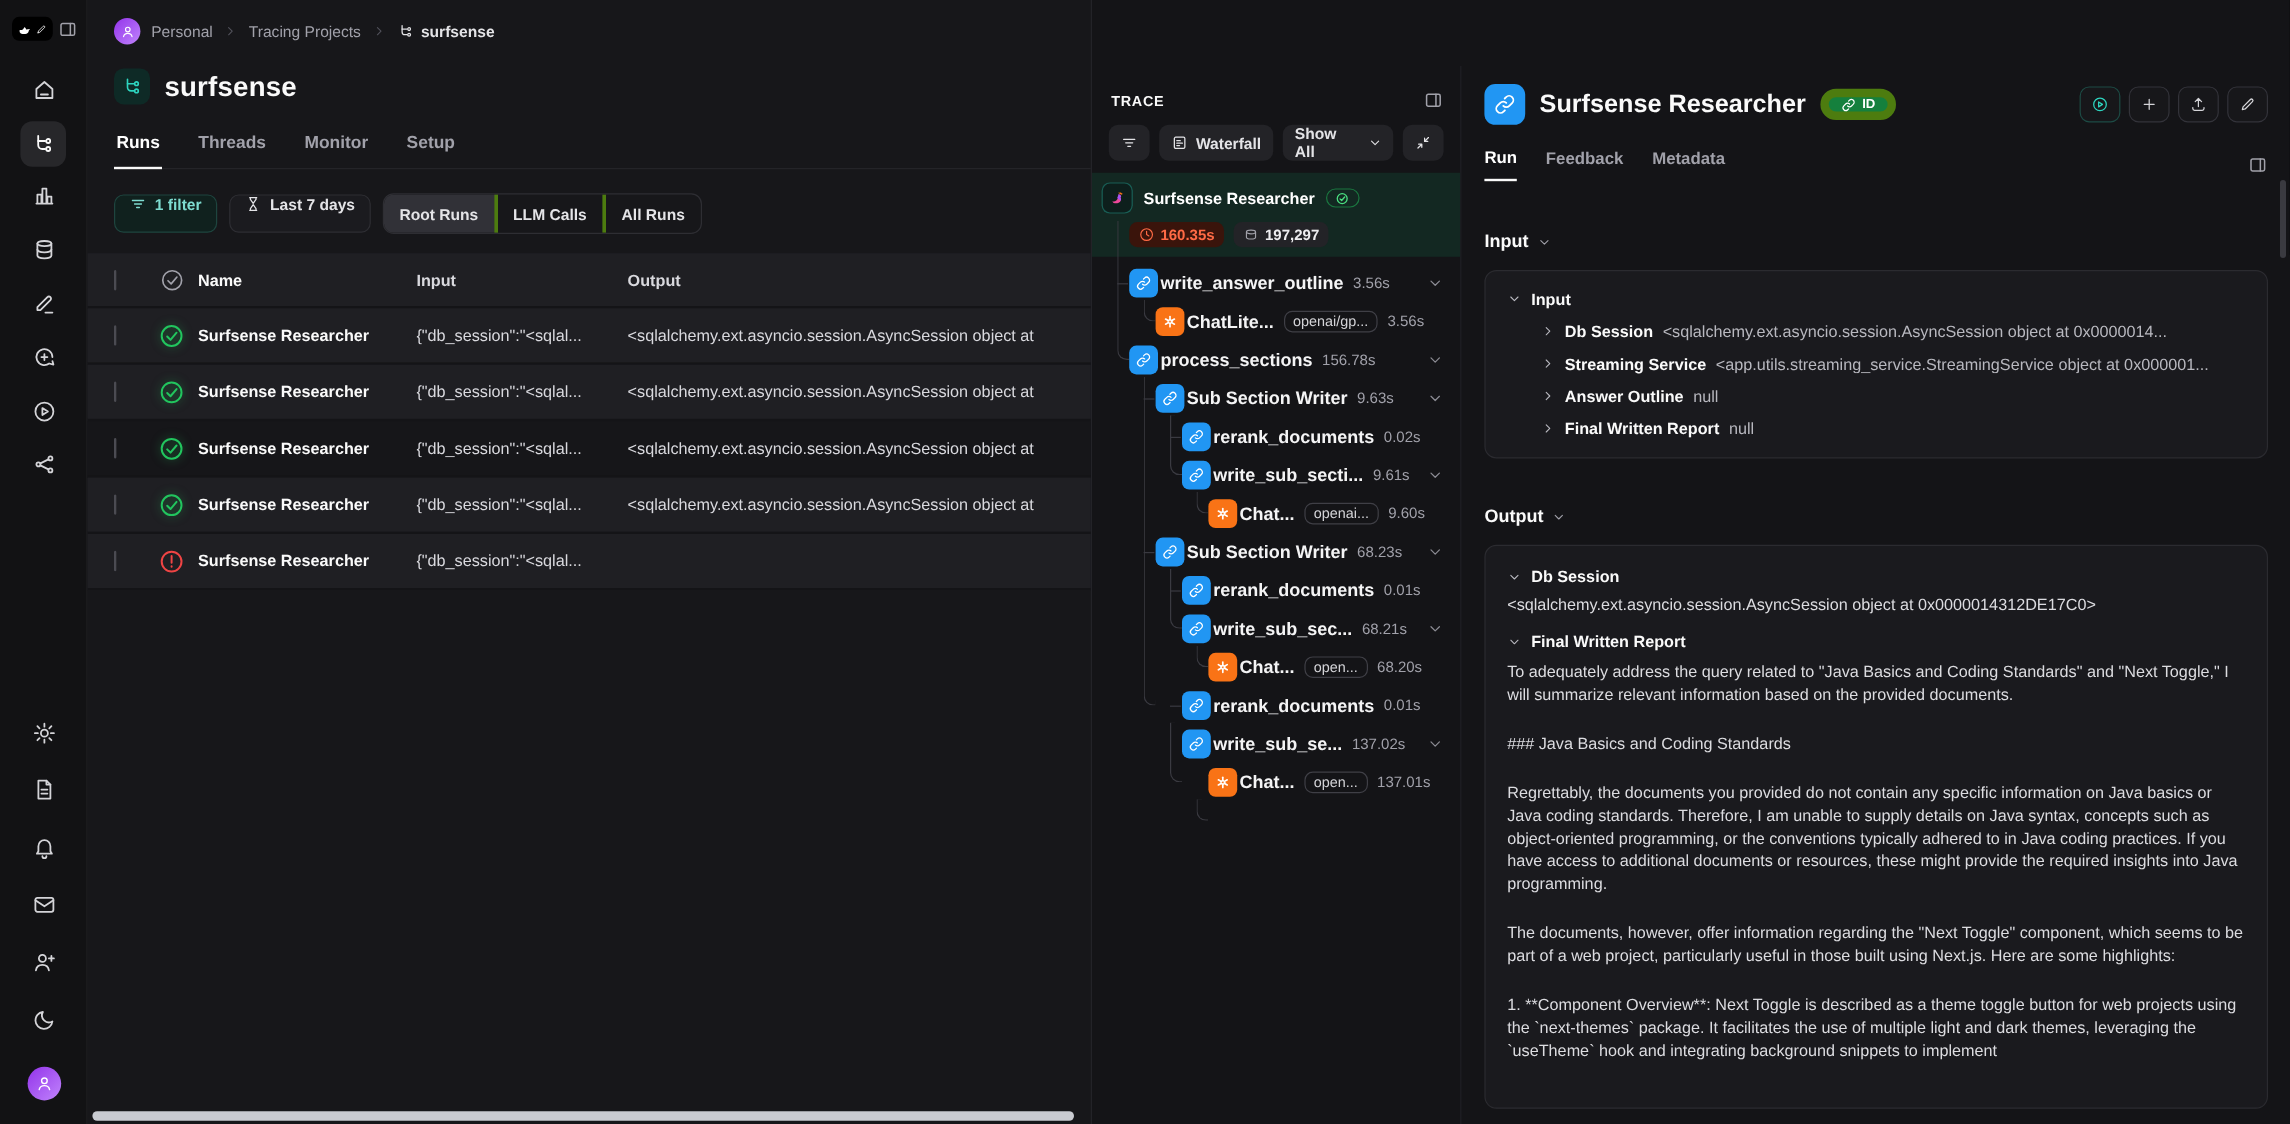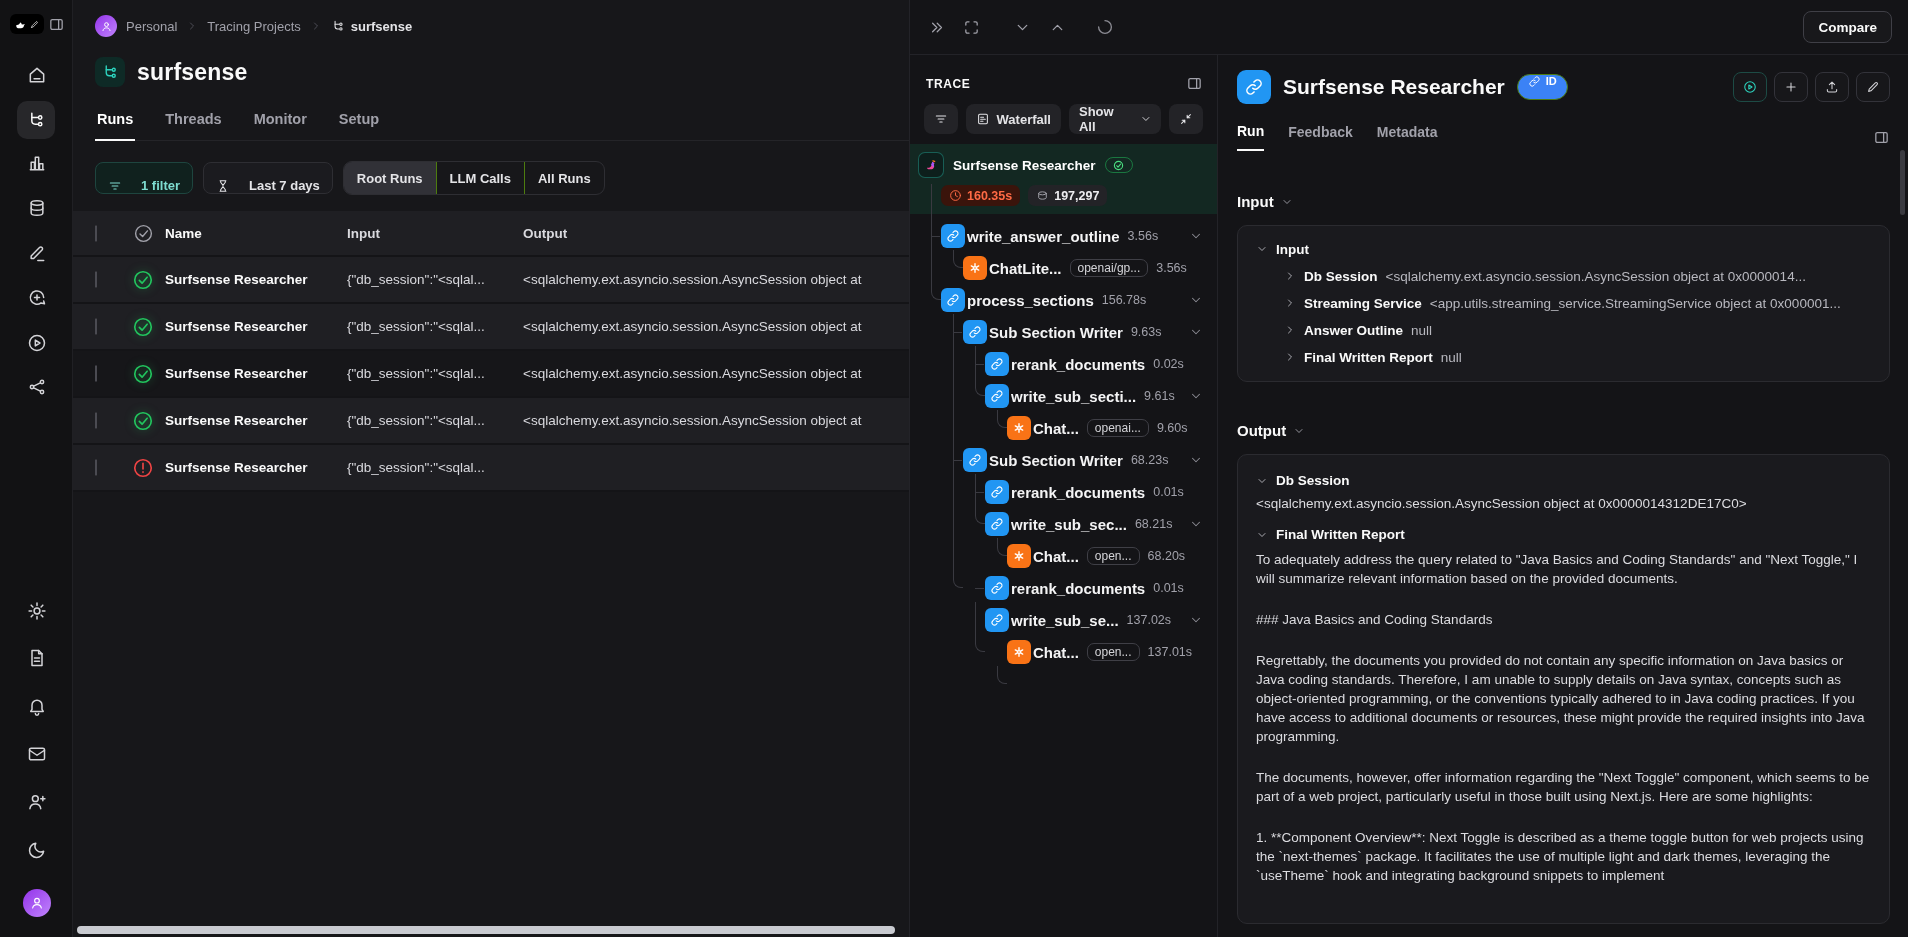--- a/index.html
+++ b/index.html
@@ -24,25 +24,25 @@
   .crumbs .sep{color:#52525b}
   .crumb{cursor:pointer}
   .crumb.last{color:#e4e4e7;font-weight:600;display:flex;align-items:center;gap:6px}
   .titlerow{display:flex;align-items:center;gap:12px;margin:20px 0 0 22px}
   .title-ic{width:30px;height:30px;border-radius:8px;background:#0e2a26;color:#2dd4bf;display:flex;align-items:center;justify-content:center}
   .ptitle{font-size:23px;font-weight:700;color:#fafafa;letter-spacing:.2px}
   .tabs{display:flex;gap:28px;margin:24px 0 0 22px;border-bottom:1px solid #242428;width:calc(100% - 22px)}
   .tab{padding:0 2px 12px 2px;font-size:14.5px;font-weight:600;color:#a1a1aa;cursor:pointer}
   .tab.active{color:#fff;border-bottom:2px solid #fafafa;margin-bottom:-1px}
   .filters{display:flex;align-items:center;gap:10px;margin:20px 0 0 22px;height:34px}
-  .fbtn{display:flex;align-items:flex-end;gap:19px;height:32px;padding:0 12px;border-radius:8px;font-size:13px;font-weight:600;cursor:pointer}
+  .fbtn{display:flex;align-items:flex-start;gap:7px;height:32px;padding:0 12px;border-radius:8px;font-size:13px;font-weight:600;cursor:pointer}
   .fbtn.teal{background:#10211e;border:1px solid #1e453f;color:#7edcd0}
   .fbtn.dark{background:#1b1b1f;border:1px solid #2e2e33;color:#e4e4e7}
   .seg{display:flex;align-items:center;height:34px;border:1px solid #2e2e33;border-radius:9px;overflow:hidden}
-  .segitem{padding:0 13px;height:100%;display:flex;align-items:center;font-size:13px;font-weight:600;color:#e4e4e7;cursor:pointer;border-right:1px solid #4d7c0f}
+  .segitem{padding:0 13px;height:100%;display:flex;align-items:center;font-size:13px;font-weight:600;color:#e4e4e7;cursor:pointer;border-right:3px solid #4d7c0f}
   .segitem:last-child{border-right:none}
   .segitem.active{background:#313137}
   .rtable{margin-top:16px}
   .trow-h,.rrow{display:flex;align-items:center;background:#1f1f23;border-bottom:2px solid #141417}
   .trow-h{height:46px;font-weight:700;color:#fafafa}
   .rrow{height:47px}
   .rrow.selected{background:#161619}
   .c-check{padding-left:22px;width:48px;flex:none}
   .cbx{width:17px;height:17px;border:1.5px solid #4b4b52;border-radius:4px;background:#101013;cursor:pointer}
   .c-status{width:44px;flex:none;display:flex;justify-content:center}
@@ -93,21 +93,21 @@
   .trunk{position:absolute;width:10px;border-left:1.5px solid #3a3a41;border-bottom:1.5px solid #3a3a41;border-bottom-left-radius:8px}
   .stub::before{content:"";position:absolute;top:15.5px;width:9px;height:1.5px;background:#3a3a41}
   .d1.stub::before{left:21px}.d2.stub::before{left:43px}.d3.stub::before{left:65px}
   .spacer6{height:6px}
 
   
   .detail{position:absolute;left:1218px;top:55px;width:690px;height:882px;background:#141417;overflow:hidden;padding:14px 18px 0 19px}
   .dhead{display:flex;align-items:center;gap:12px;height:36px}
   .dtitle-ic{width:34px;height:34px;border-radius:9px;background:#2196f3;color:#fff;display:flex;align-items:center;justify-content:center;flex:none}
   .dtitle{font-size:21px;font-weight:700;color:#fafafa;white-space:nowrap}
-  .idpill{display:flex;gap:5px;height:26px;padding:0 10px;border-radius:14px;background:#3b82f6;border:1px solid #4d7c0f;color:#fff;font-size:11px;font-weight:700;cursor:pointer}
+  .idpill{display:flex;gap:5px;height:26px;padding:0 10px;border-radius:14px;background:#15803d;border:7px solid #4d7c0f;color:#fff;font-size:11px;font-weight:700;cursor:pointer}
   .dbtns{margin-left:auto;display:flex;gap:7px}
   .dbtn{width:34px;height:30px;border-radius:8px;border:1px solid #33333a;background:#17171a;color:#d4d4d8;display:flex;align-items:center;justify-content:center;cursor:pointer}
   .dbtn.play{border-color:#1d4b45;color:#2dd4bf}
   .dtabs{display:flex;align-items:center;gap:24px;margin-top:16px;height:32px}
   .dtab{font-size:14px;font-weight:600;color:#a1a1aa;cursor:pointer;padding-bottom:10px}
   .dtab.active{color:#fff;border-bottom:2px solid #fafafa}
   .dtabs .dpanel{margin-left:auto;color:#a1a1aa;cursor:pointer}
   .sechead{display:flex;align-items:center;gap:7px;margin-top:40px;font-size:15px;font-weight:700;color:#fafafa;cursor:pointer}
   .sechead .chev{color:#a1a1aa}
   .card{margin-top:15px;background:#1a1a1e;border:1px solid #2b2b30;border-radius:10px;padding:16px 18px}
@@ -501,48 +501,20 @@
           </span>
         <span class="c-name">Surfsense Researcher</span>
         <span class="c-input">{"db_session":"&lt;sqlal...</span>
         <span class="c-output"></span>
       </div>
     </div>
 
     <div class="hscroll"></div>
   </section>
 
-  <div class="topbar">
-    <span class="tb-ic">
-        <svg class="ic" style="width:17px;height:17px">
-          <use href="#i-dbl-chev-r"></use>
-        </svg>
-      </span>
-    <span class="tb-ic">
-        <svg class="ic" style="width:17px;height:17px">
-          <use href="#i-expand"></use>
-        </svg>
-      </span>
-    <span class="tb-ic" style="margin-left:34px">
-        <svg class="ic" style="width:17px;height:17px">
-          <use href="#i-chev-d"></use>
-        </svg>
-      </span>
-    <span class="tb-ic">
-        <svg class="ic" style="width:17px;height:17px">
-          <use href="#i-chev-u"></use>
-        </svg>
-      </span>
-    <span class="tb-ic spin" style="margin-left:30px">
-        <svg class="ic" style="width:18px;height:18px">
-          <use href="#i-spinner"></use>
-        </svg>
-      </span>
-    <span class="compare">Compare</span>
-  </div>
 
   <section class="trace">
     <div class="trace-head">
       <span class="trace-label">TRACE</span>
       <span class="tpanel">
           <svg class="ic" style="width:17px;height:17px">
             <use href="#i-panel-r"></use>
           </svg>
         </span>
     </div>

